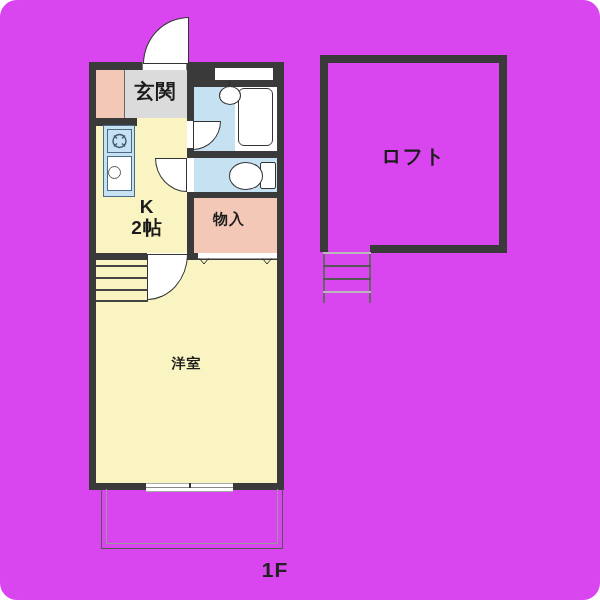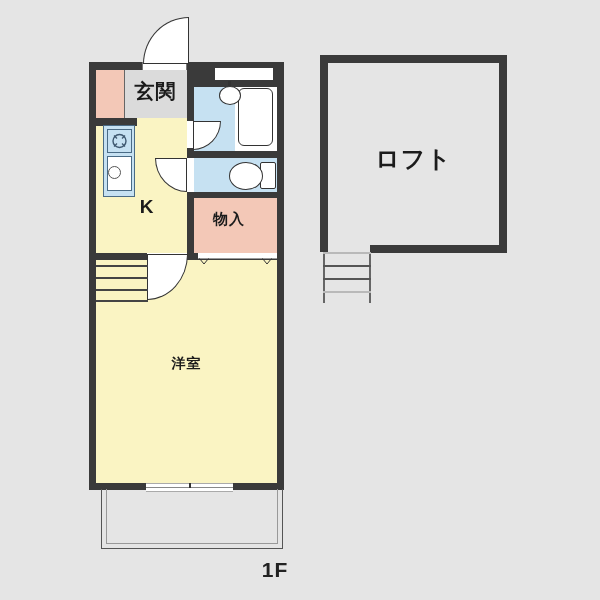--- a/index.html
+++ b/index.html
@@ -1,17 +1,17 @@
 <!DOCTYPE html>
 <html><head>
 <meta charset="utf-8">
 <style>
   html,body{margin:0;padding:0;background:#fff;}
-  .canvas{position:relative;width:600px;height:600px;background:#e5e5e5;overflow:hidden;
-          font-family:"Liberation Sans","DejaVu Sans",sans-serif;}
+  .canvas{position:relative;width:600px;height:600px;background:#d946ef;overflow:hidden;
+          font-family:"Liberation Sans","DejaVu Sans",sans-serif;border-radius:17px;}
   .abs{position:absolute;}
   .wall{position:absolute;background:#3a3a3a;}
   .room{position:absolute;}
   .lbl{position:absolute;font-weight:bold;color:#1b1b1b;text-align:center;letter-spacing:1px;}
   .gap{position:absolute;background:#ffffff;}
   .arc{position:absolute;background:#ffffff;border:1px solid #333;}
   .fix{position:absolute;background:#ffffff;border:1.5px solid #333;}
   .stepline{position:absolute;background:#444;}
   .rail{position:absolute;background:#666;}
   .rung{position:absolute;}
@@ -112,26 +112,27 @@
     <div class="rung" style="left:1px;top:41px;width:48px;height:2px;background:#b9b9b9;"></div>
   </div>
 
   <div class="abs" style="left:101px;top:489px;width:180px;height:59px;border-left:1.5px solid #555;border-right:1.5px solid #555;border-bottom:1.5px solid #555;"></div>
   <div class="abs" style="left:106px;top:489px;width:170px;height:54px;border-left:1px solid #999;border-right:1px solid #999;border-bottom:1px solid #999;"></div>
 
   <div class="lbl" style="left:124px;top:78px;width:63px;font-size:20px;">玄関</div>
 
   <div class="lbl" style="left:107px;top:196px;width:80px;font-size:19px;line-height:21px;">
     <div>K</div>
+    <div>2帖</div>
   </div>
 
   <div class="lbl" style="left:194px;top:210px;width:70px;font-size:15px;">物入</div>
 
   <div class="lbl" style="left:96px;top:352px;width:181px;font-size:14px;line-height:22px;">
     <div>洋室</div>
   </div>
 
 
-  <div class="lbl" style="left:328px;top:143px;width:171px;font-size:24px;">ロフト</div>
+  <div class="lbl" style="left:328px;top:143px;width:171px;font-size:20px;">ロフト</div>
 
   <div class="lbl" style="left:250px;top:558px;width:50px;font-size:21px;font-weight:600;letter-spacing:1px;color:#222;">1F</div>
 
 </div>
 
 </body></html>

